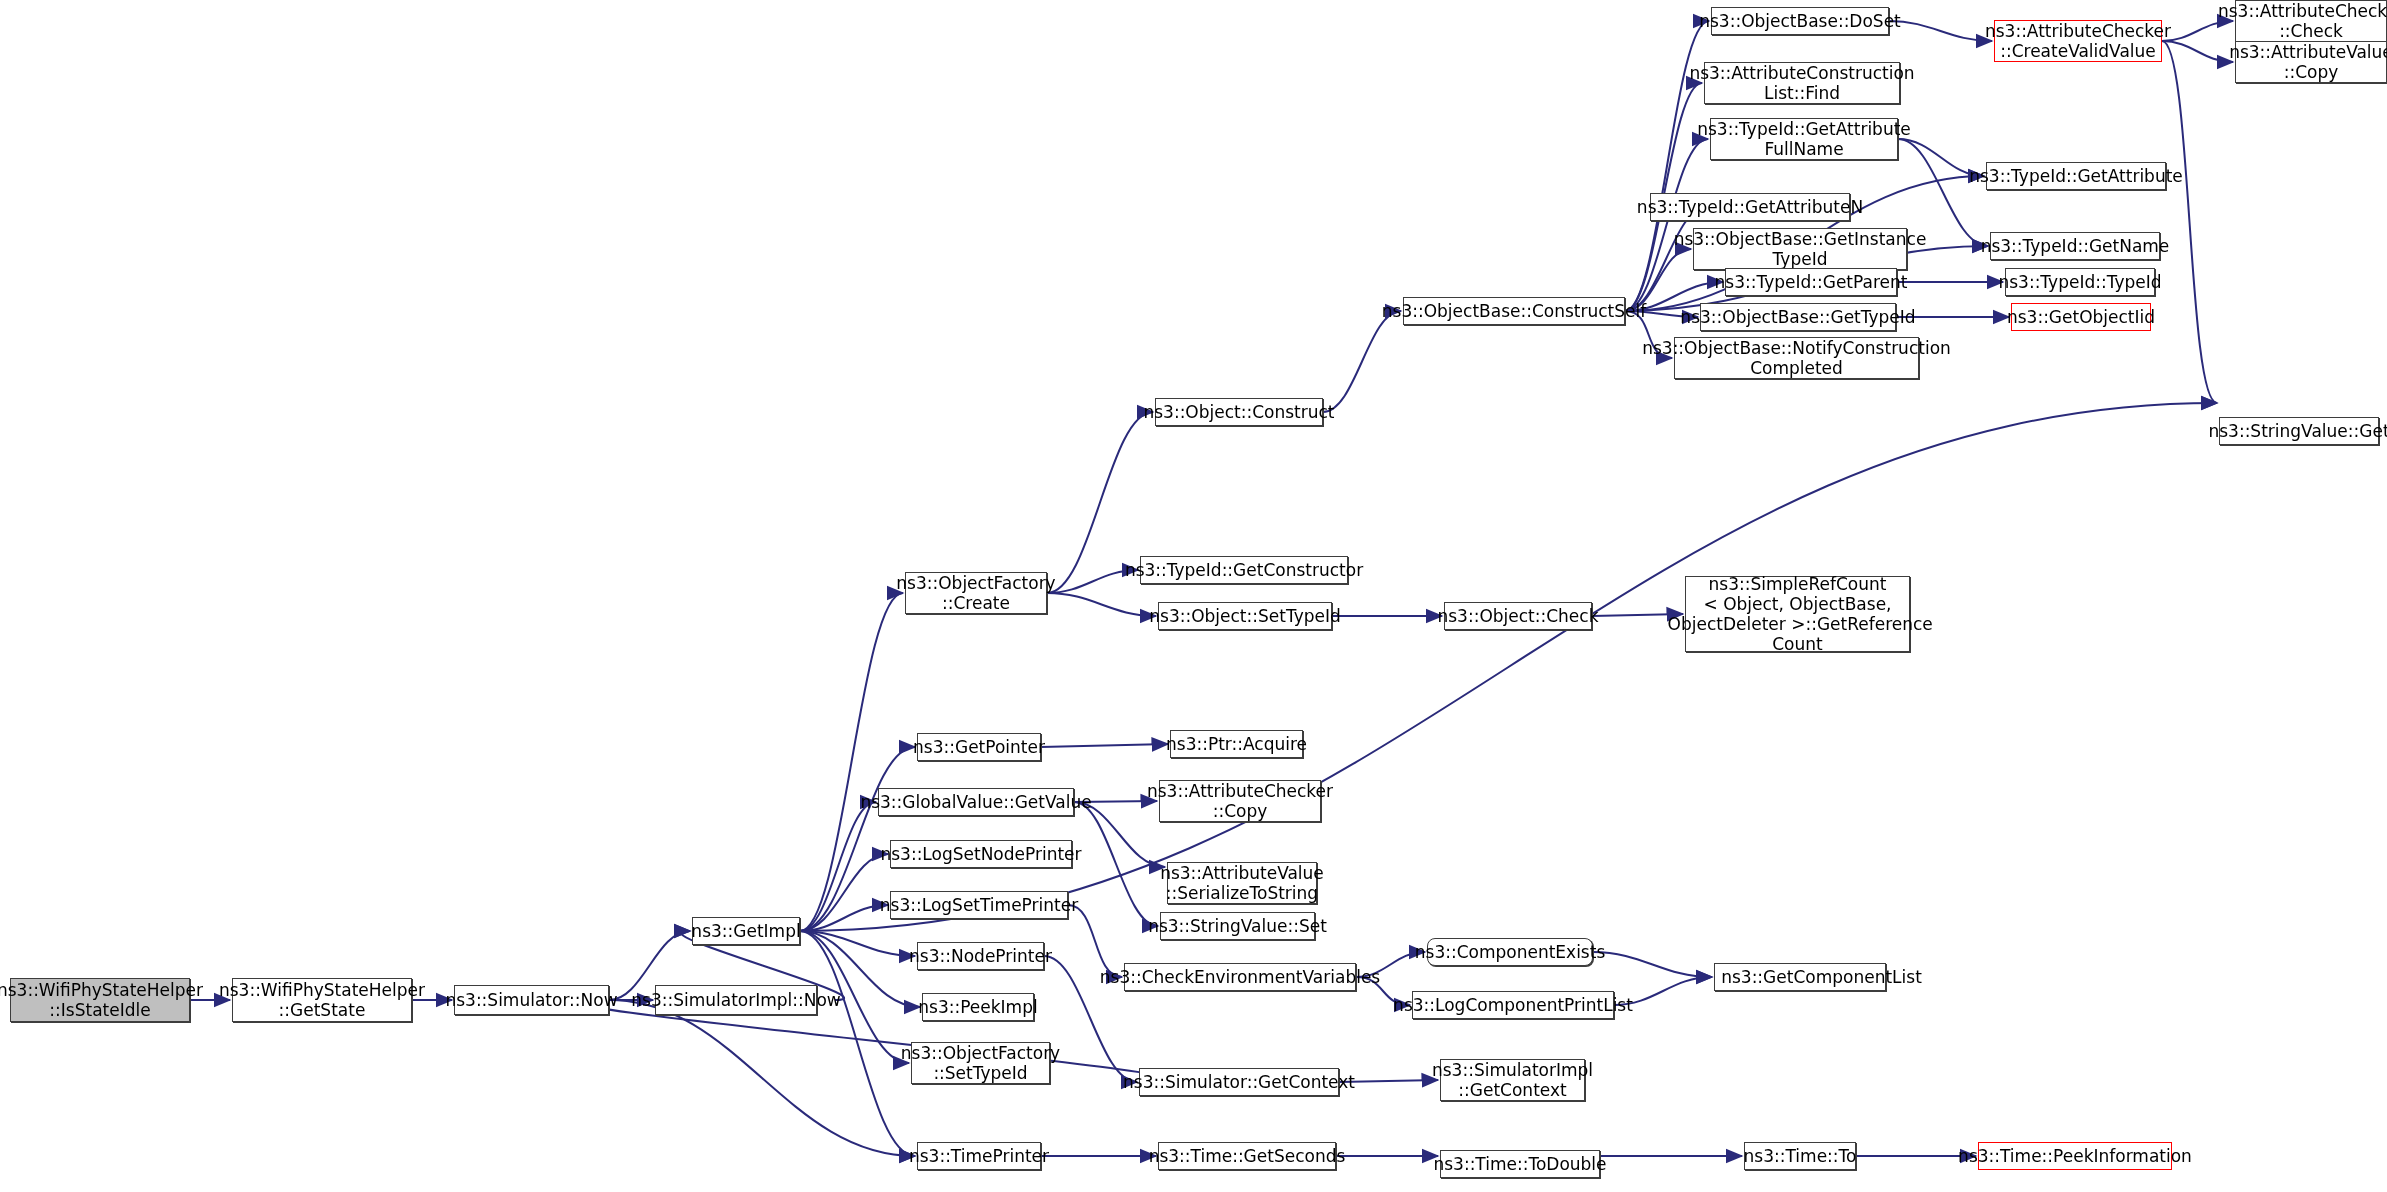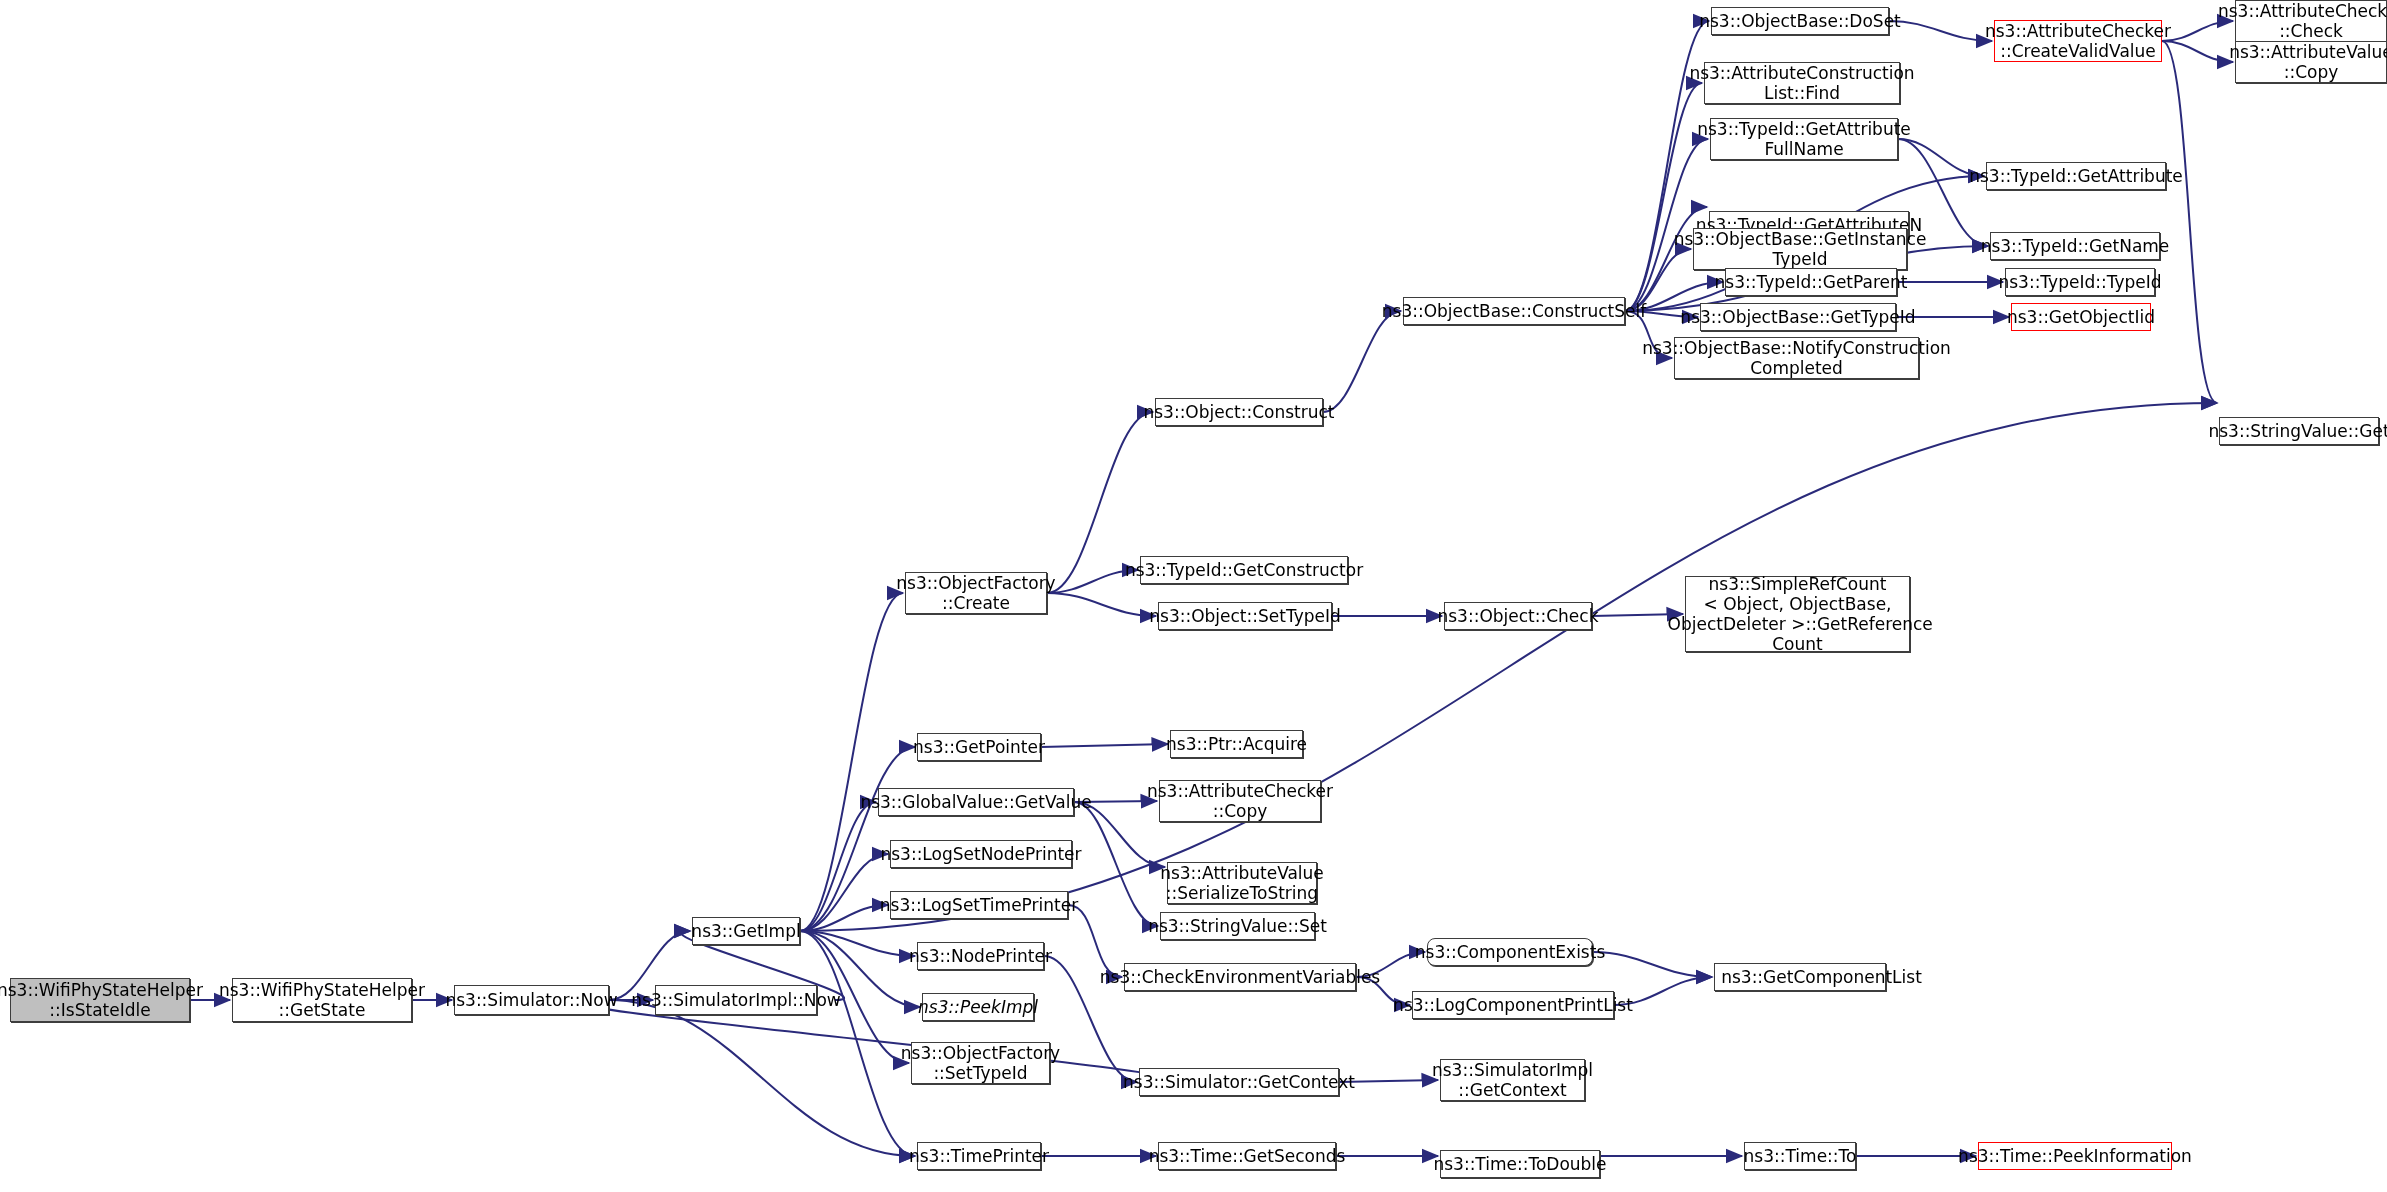--- a/index.html
+++ b/index.html
@@ -118,21 +118,21 @@
 &lt; Object, ObjectBase,
  ObjectDeleter &gt;::GetReference
 Count</div>
       <div class="node" style="left: 1155px; top: 398px; width: 168px; height: 28px;">ns3::Object::Construct</div>
       <div class="node" style="left: 1403px; top: 297px; width: 222px; height: 28px;">ns3::ObjectBase::ConstructSelf</div>
       <div class="node" style="left: 1711px; top: 7px; width: 178px; height: 28px;">ns3::ObjectBase::DoSet</div>
       <div class="node" style="left: 1704px; top: 62px; width: 196px; height: 42px;">ns3::AttributeConstruction
 List::Find</div>
       <div class="node" style="left: 1710px; top: 118px; width: 188px; height: 42px;">ns3::TypeId::GetAttribute
 FullName</div>
-      <div class="node" style="left: 1709px; top: 193px; width: 200px; height: 28px; margin-top: 18px;">ns3::TypeId::GetAttributeN</div>
+      <div class="node" style="left: 1650px; top: 193px; width: 200px; height: 28px;">ns3::TypeId::GetAttributeN</div>
       <div class="node" style="left: 1693px; top: 228px; width: 214px; height: 42px;">ns3::ObjectBase::GetInstance
 TypeId</div>
       <div class="node" style="left: 1725px; top: 268px; width: 172px; height: 28px;">ns3::TypeId::GetParent</div>
       <div class="node" style="left: 1700px; top: 303px; width: 196px; height: 28px;">ns3::ObjectBase::GetTypeId</div>
       <div class="node" style="left: 1674px; top: 337px; width: 245px; height: 42px;">ns3::ObjectBase::NotifyConstruction
 Completed</div>
       <div class="node red" style="left: 1994px; top: 20px; width: 168px; height: 42px;">ns3::AttributeChecker
 ::CreateValidValue</div>
       <div class="node" style="left: 2235px; top: 0px; width: 152px; height: 42px;">ns3::AttributeChecker
 ::Check</div>
@@ -147,21 +147,21 @@
       <div class="node" style="left: 1170px; top: 730px; width: 133px; height: 28px;">ns3::Ptr::Acquire</div>
       <div class="node" style="left: 878px; top: 788px; width: 196px; height: 28px;">ns3::GlobalValue::GetValue</div>
       <div class="node" style="left: 1159px; top: 780px; width: 162px; height: 42px;">ns3::AttributeChecker
 ::Copy</div>
       <div class="node" style="left: 1167px; top: 838px; width: 150px; height: 42px; margin-top: 24px;">ns3::AttributeValue
 ::SerializeToString</div>
       <div class="node" style="left: 1160px; top: 912px; width: 155px; height: 28px;">ns3::StringValue::Set</div>
       <div class="node" style="left: 890px; top: 840px; width: 182px; height: 28px;">ns3::LogSetNodePrinter</div>
       <div class="node" style="left: 890px; top: 891px; width: 178px; height: 28px;">ns3::LogSetTimePrinter</div>
       <div class="node" style="left: 917px; top: 942px; width: 127px; height: 28px;">ns3::NodePrinter</div>
-      <div class="node" style="left: 922px; top: 993px; width: 112px; height: 28px; font-style: italic;">ns3::PeekImpl</div>
+      <div class="node" style="left: 922px; top: 993px; width: 112px; height: 28px;">ns3::PeekImpl</div>
       <div class="node" style="left: 911px; top: 1042px; width: 139px; height: 42px;">ns3::ObjectFactory
 ::SetTypeId</div>
       <div class="node" style="left: 1124px; top: 963px; width: 232px; height: 28px;">ns3::CheckEnvironmentVariables</div>
       <div class="node" style="left: 1427px; top: 938px; width: 166px; height: 28px; border-radius: 8px;">ns3::ComponentExists</div>
       <div class="node" style="left: 1412px; top: 991px; width: 202px; height: 28px;">ns3::LogComponentPrintList</div>
       <div class="node" style="left: 1714px; top: 963px; width: 172px; height: 28px; padding-left: 43px;">ns3::GetComponentList</div>
       <div class="node" style="left: 1139px; top: 1068px; width: 200px; height: 28px;">ns3::Simulator::GetContext</div>
       <div class="node" style="left: 1440px; top: 1059px; width: 145px; height: 42px;">ns3::SimulatorImpl
 ::GetContext</div>
       <div class="node" style="left: 917px; top: 1142px; width: 124px; height: 28px;">ns3::TimePrinter</div>

